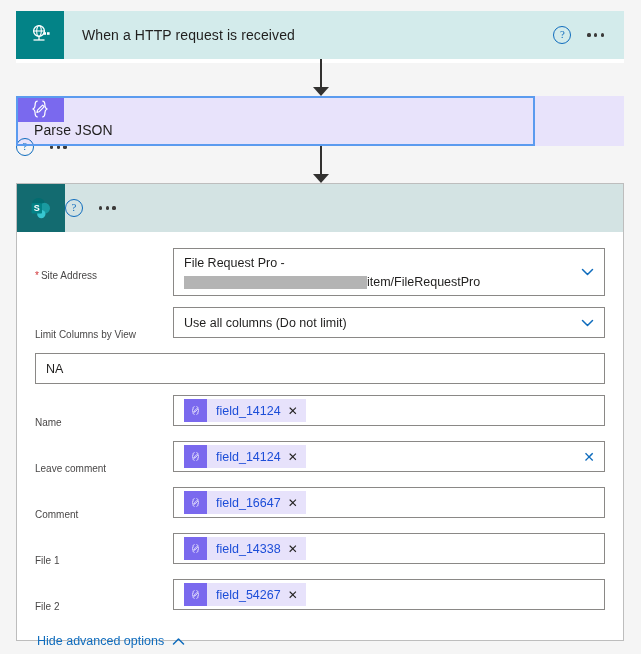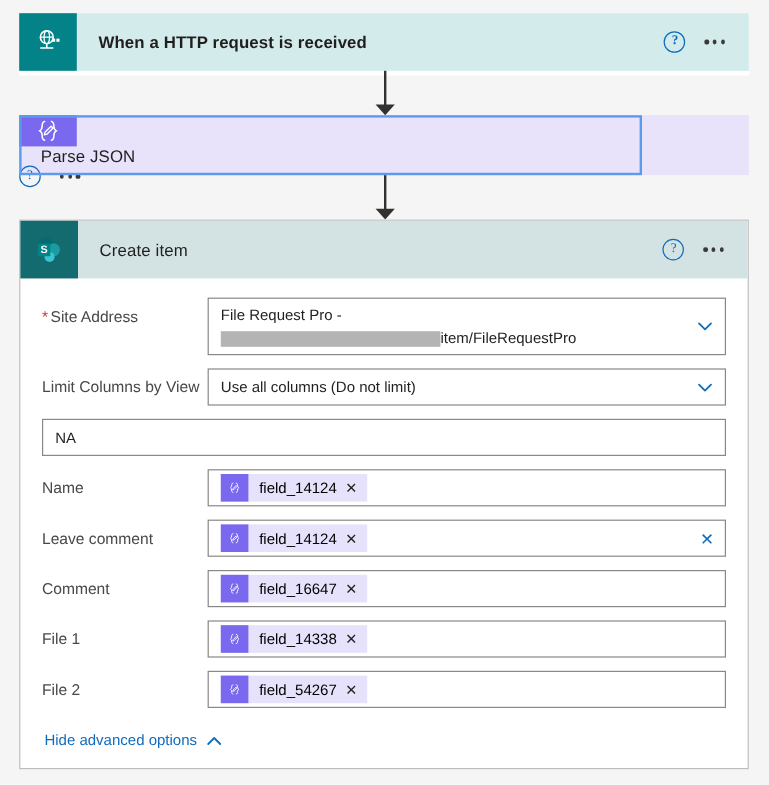--- a/index.html
+++ b/index.html
@@ -77,21 +77,21 @@
   }
   .more-icon i {
     width: 3.2px;
     height: 3.2px;
     border-radius: 50%;
     background: #3b3a39;
     display: block;
   }
 
   
-  #card-trigger { top: 11px; height: 52px; border: none; font-weight: bold; }
+  #card-trigger { top: 11px; height: 52px; border: none; }
   #card-trigger .card-header { background: #d3ebeb; }
   #card-trigger .card-icon { background: #038387; }
 
   
   #card-parse {
     top: 96px;
     height: 50px;
     border: none;
     background: transparent;
   }
@@ -125,24 +125,25 @@
     padding: 16px 18px 0 18px;
   }
   .form-row {
     display: flex;
     align-items: flex-start;
     margin-bottom: 11px;
   }
   .form-label {
     width: 138px;
     min-width: 138px;
-    font-size: 13px;
+    font-size: 10px;
     color: #494747;
     padding-top: 8px;
     line-height: 15px;
+    margin-top: 12px;
   }
   .req {
     color: #d13438;
     margin-right: 2px;
   }
   .field {
     flex: 1;
     position: relative;
     box-sizing: border-box;
     border: 1px solid #8a8886;
@@ -197,21 +198,21 @@
     height: 23px;
     min-width: 23px;
     background: #7a69ee;
     display: flex;
     align-items: center;
     justify-content: center;
   }
   .token-label {
     padding: 0 7px 0 9px;
     font-size: 12.5px;
-    color: #000000;
+    color: #1d4ed8;
     white-space: nowrap;
   }
   .token-x {
     font-size: 12px;
     color: #201f1e;
     padding-right: 8px;
     line-height: 1;
   }
   .clear-x {
     position: absolute;
@@ -322,21 +323,20 @@
     <div class="card-header">
       <div class="card-icon">
         <svg width="27" height="27" viewBox="0 0 27 27" aria-hidden="true">
           <circle cx="10.5" cy="9.3" r="6.4" fill="#036c70"></circle>
           <circle cx="16.6" cy="13.2" r="5.4" fill="#1a9ba1"></circle>
           <circle cx="13.3" cy="19.1" r="4.2" fill="#37c6d0"></circle>
           <rect x="3.6" y="8.2" width="10.4" height="10.4" rx="0.8" fill="#038387"></rect>
           <text x="8.8" y="16.1" font-family="Liberation Sans, sans-serif" font-size="9" font-weight="bold" fill="#ffffff" text-anchor="middle">S</text>
         </svg>
       </div>
-      <div class="card-title">Create item</div>
       <div class="card-actions">
         <div class="help-icon">?</div>
         <div class="more-icon">
             <i></i>
             <i></i>
             <i></i>
           </div>
       </div>
     </div>
 

